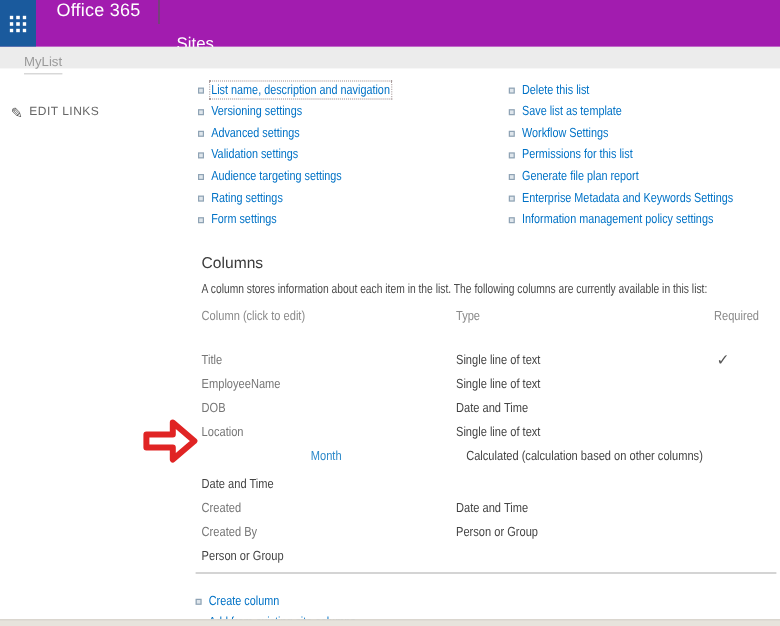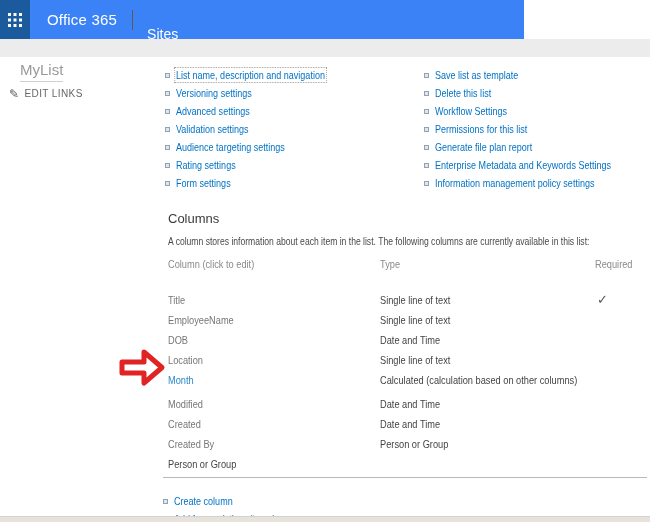--- a/index.html
+++ b/index.html
@@ -2,49 +2,49 @@
 <html><head>
 <meta charset="utf-8">
 <style>
   * { margin:0; padding:0; box-sizing:border-box; }
   html,body { width:650px; height:522px; }
   body {
     position:relative; background:#ffffff; overflow:hidden;
     font-family:"Liberation Sans", sans-serif; color:#444;
   }
   
-  .topbar { position:absolute; left:0; top:0; width:524px; height:39px; background:#3b82f6; display:flex; align-items:center; }
+  .topbar { position:absolute; left:0; top:0; width:650px; height:39px; background:#a21caf; display:flex; }
   .launcher { width:30px; height:39px; background:#1a5a9d; display:flex; align-items:center; justify-content:center; flex:0 0 auto; cursor:pointer; }
   .brand { color:#fff; font-size:15px; margin-left:17px; letter-spacing:.2px; }
   .bar-sep { width:1px; height:20px; background:#5a5a5a; margin:0 14px 0 15px; }
   .section-title { color:#fff; font-size:14px;margin-top:28px; }
   
   .grayband { position:absolute; left:0; top:39px; width:650px; height:18px; background:#ececec; }
   
-  .mylist { position:absolute; left:20px; top:61px; font-size:15px; color:#9a9a9a; border-bottom:1px solid #cfcfcf; padding-bottom:3px; cursor:pointer; }
+  .mylist { position:absolute; left:20px; top:46px; font-size:11px; color:#9a9a9a; border-bottom:1px solid #cfcfcf; padding-bottom:3px; cursor:pointer; }
   .editlinks { position:absolute; left:9px; top:88px; font-size:10px; color:#666; letter-spacing:.4px; display:flex; align-items:center; cursor:pointer; }
   .pencil { font-size:12px; color:#555; margin-right:5px; line-height:10px; }
   
   .links-area { position:absolute; left:165px; top:69px; width:485px; display:flex; }
   .links-col { display:flex; flex-direction:column; }
   .links-col.left  { width:290px; }
   .links-col.right { flex:1; }
   .link-item { display:flex; align-items:flex-start; height:18px; font-size:11px; white-space:nowrap; }
   .bullet { width:5px; height:5px; background:#dfe6ec; border:1px solid #8fa3b5; margin:4px 6px 0 0; flex:0 0 auto; }
   a.splink { color:#0072c6; text-decoration:none; display:inline-block; transform:scaleX(.82); transform-origin:0 50%; white-space:nowrap; cursor:pointer; }
   a.splink.focused { outline:1px dotted #a89a9a; outline-offset:1px; }
   
   .col-title { position:absolute; left:168px; top:211px; font-size:13px; color:#3b3b3b; }
   .col-desc  { position:absolute; left:168px; top:235px; font-size:11px; color:#4a4a4a; white-space:nowrap; transform:scaleX(.78); transform-origin:0 0; }
   .tbl { position:absolute; left:168px; top:258px; width:482px; }
   .trow, .thead { display:grid; grid-template-columns:212px 215px 1fr; }
   .thead { color:#8a8a8a; font-size:11px; margin-bottom:20px; }
   .thead span { display:inline-block; transform:scaleX(.84); transform-origin:0 50%; white-space:nowrap; }
   .trow { padding:3.5px 0; font-size:11px; min-height:20px; }
-  .trow.mh { padding-bottom:8px; }
+  .trow.mh { padding-bottom:8px;text-align:center; }
   .cname { color:#767676; display:inline-block; transform:scaleX(.84); transform-origin:0 50%; white-space:nowrap; cursor:pointer; }
   .cname.hl { color:#2b88c9; }
   .ctype { color:#444; width:255px; transform:scaleX(.84); transform-origin:0 50%; line-height:13px; }
   .creq { color:#555; font-size:13px; padding-left:2px; line-height:12px; }
   
   .tfoot { position:absolute; left:163px; top:477px; width:484px; border-top:1px solid #b8b8b8; padding-top:17px; }
   .tfoot .link-item { height:18px; }
   
   .bottomstrip { position:absolute; left:0; bottom:0; width:650px; height:6px; background:#e7e3dc; border-top:1px solid #d6d2ca; }
   
@@ -109,25 +109,25 @@
         <a class="splink">Rating settings</a>
       </div>
     <div class="link-item">
         <span class="bullet"></span>
         <a class="splink">Form settings</a>
       </div>
   </div>
   <div class="links-col right">
     <div class="link-item">
         <span class="bullet"></span>
+        <a class="splink">Delete this list</a>
+      </div>
+    <div class="link-item">
+        <span class="bullet"></span>
         <a class="splink">Save list as template</a>
-      </div>
-    <div class="link-item">
-        <span class="bullet"></span>
-        <a class="splink">Delete this list</a>
       </div>
     <div class="link-item">
         <span class="bullet"></span>
         <a class="splink">Workflow Settings</a>
       </div>
     <div class="link-item">
         <span class="bullet"></span>
         <a class="splink">Permissions for this list</a>
       </div>
     <div class="link-item">
@@ -173,21 +173,20 @@
     <span><span class="cname">Location</span></span>
     <span class="ctype">Single line of text</span>
     <span class="creq"></span>
   </div>
   <div class="trow mh">
     <span><span class="cname hl">Month</span></span>
     <span class="ctype">Calculated (calculation based on other columns)</span>
     <span class="creq"></span>
   </div>
   <div class="trow">
-    <span><span class="cname">Modified</span></span>
     <span class="ctype">Date and Time</span>
     <span class="creq"></span>
   </div>
   <div class="trow">
     <span><span class="cname">Created</span></span>
     <span class="ctype">Date and Time</span>
     <span class="creq"></span>
   </div>
   <div class="trow">
     <span><span class="cname">Created By</span></span>

